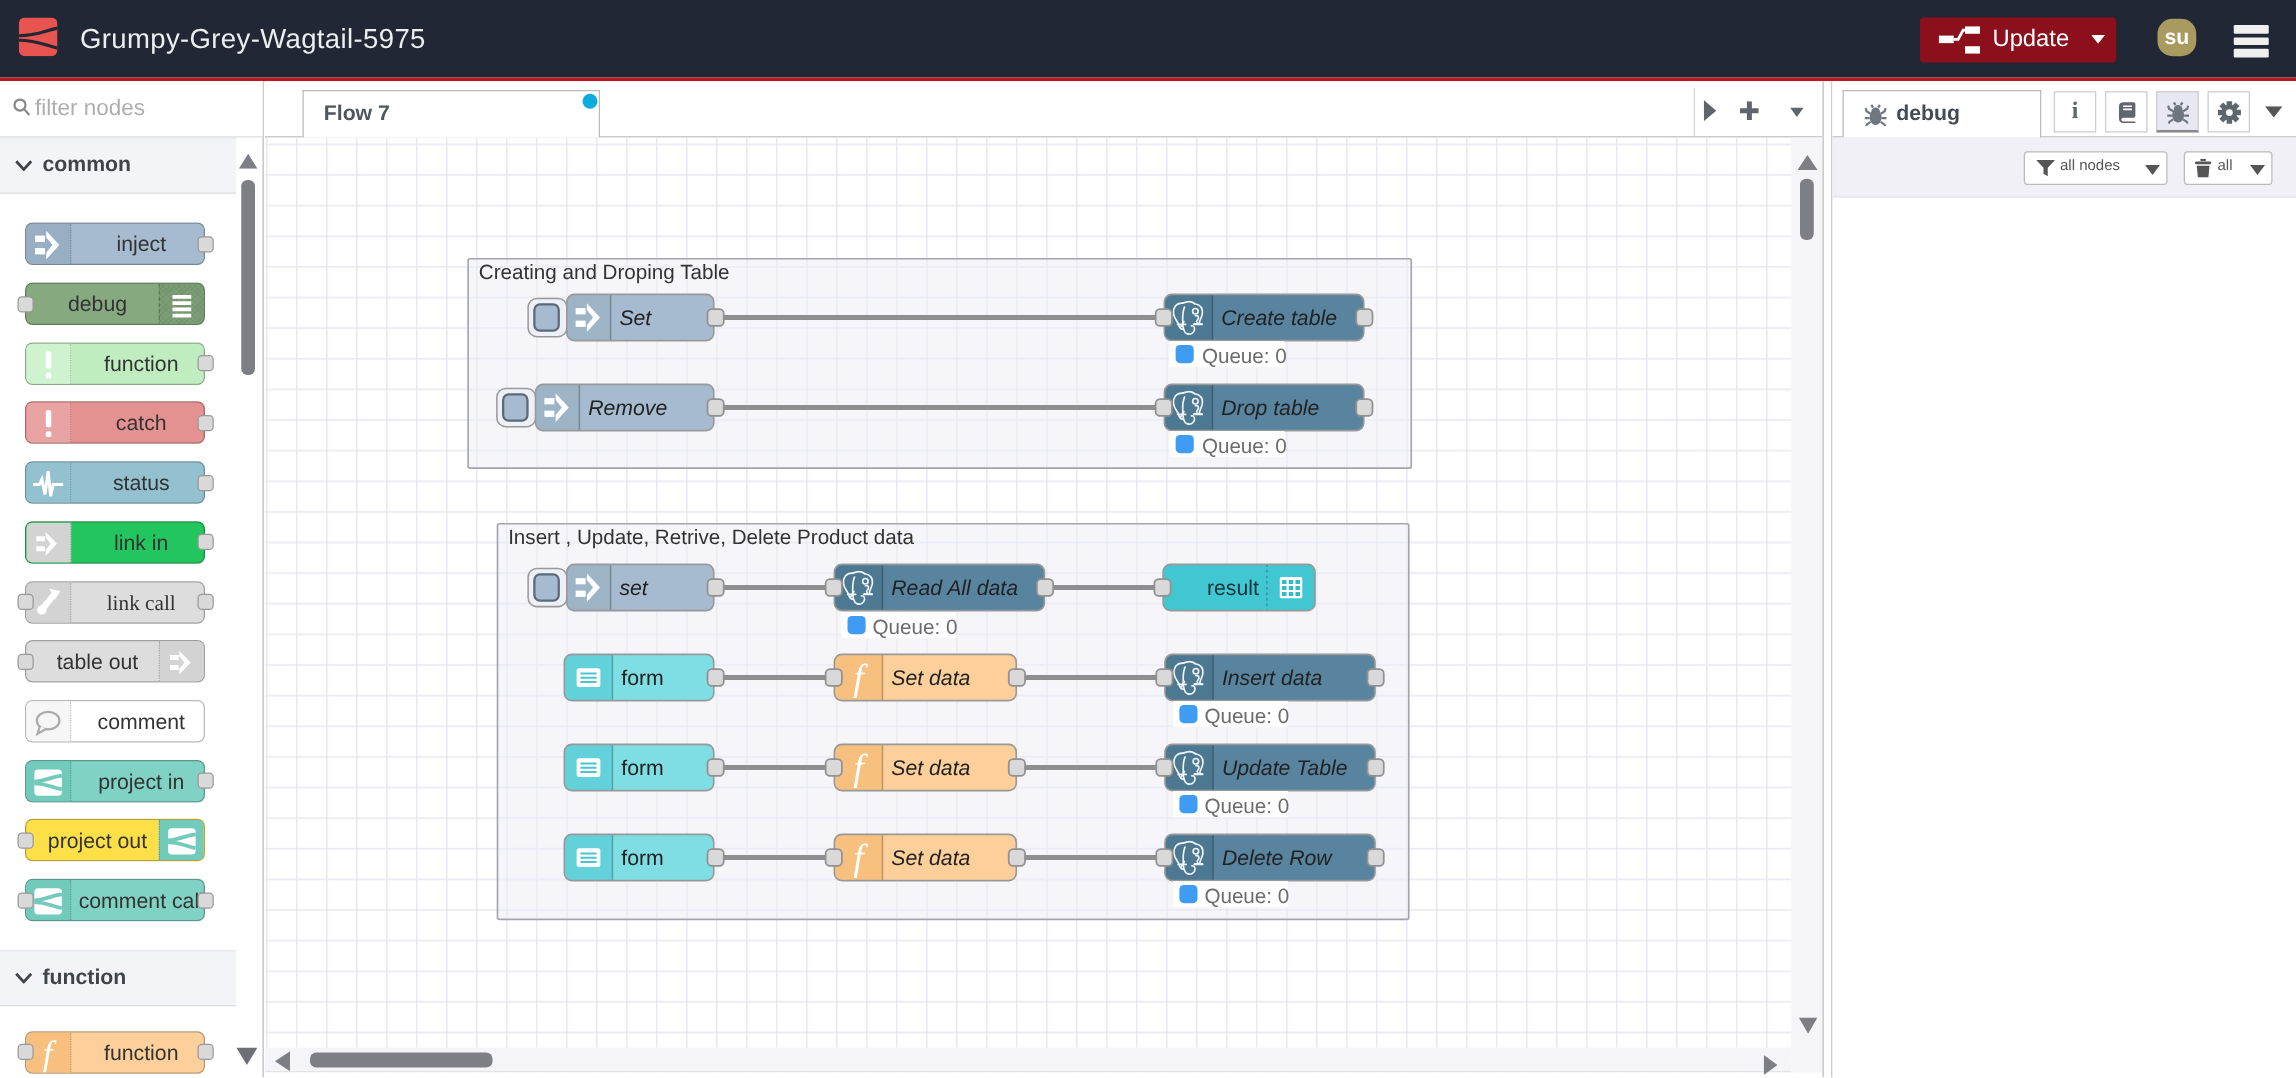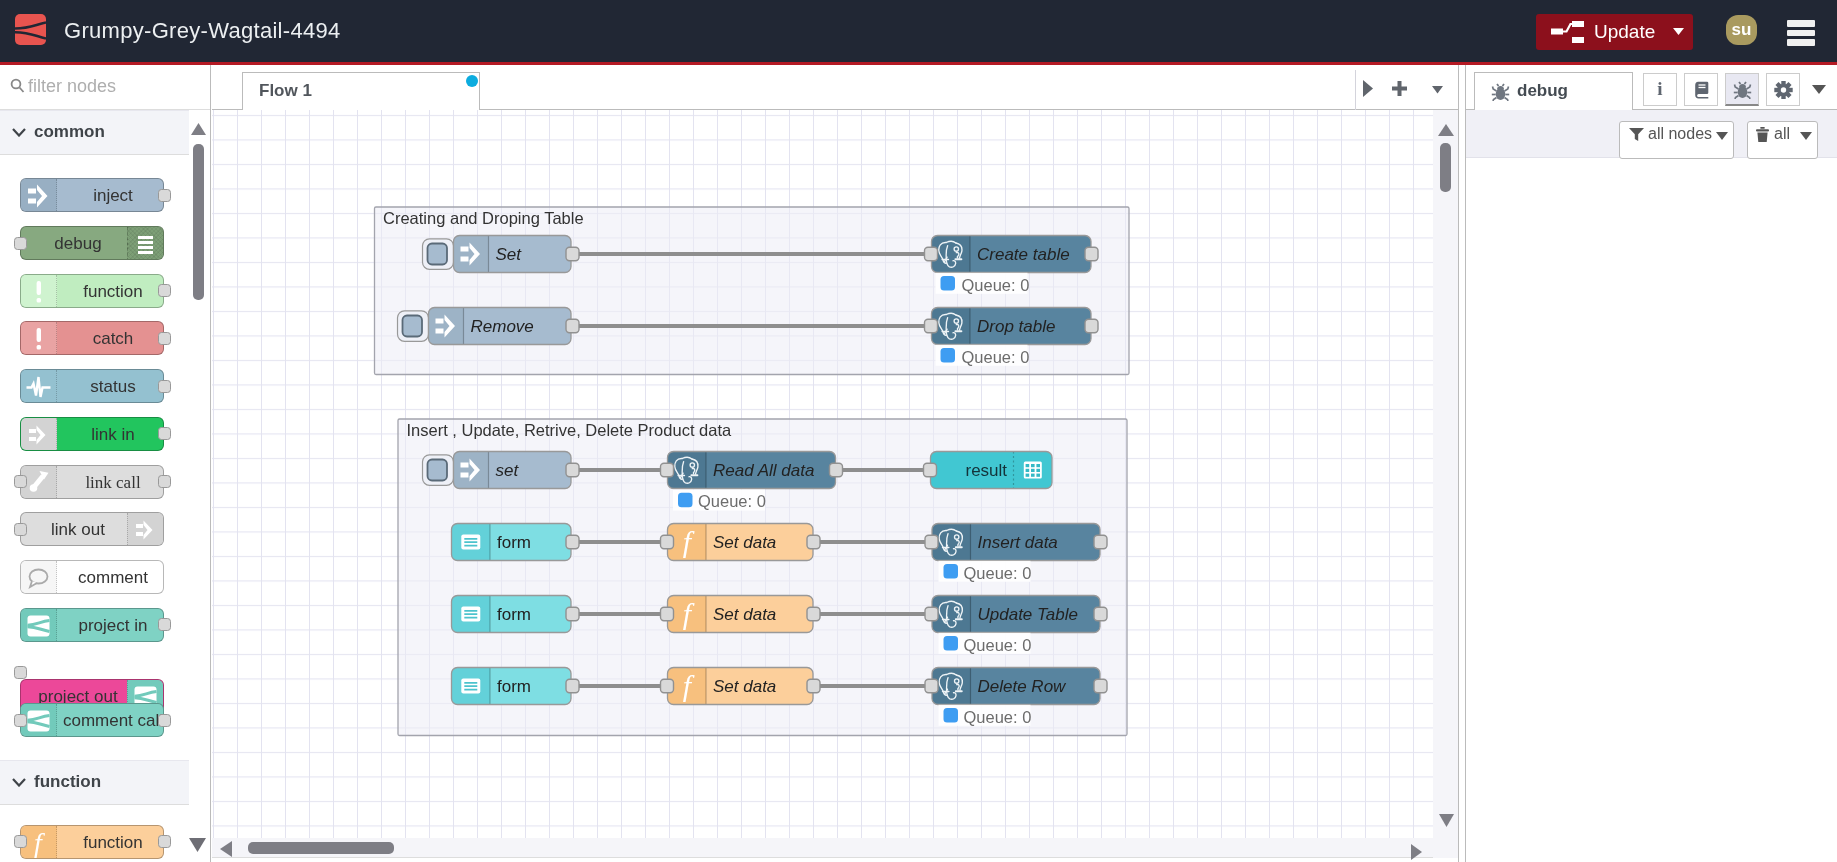--- a/index.html
+++ b/index.html
@@ -35,35 +35,35 @@
   
   .sbthumb{background:#7e7e85;border-radius:5px;}
   
   #sepbar{left:1458px;top:65px;width:8px;height:797px;background:#fff;border-left:1px solid #bbb;border-right:1px solid #bbb;box-sizing:border-box;}
   #sidebar{left:1466px;top:65px;width:371px;height:797px;background:#fff;}
   #sbtabs{position:absolute;left:0;top:0;width:371px;height:45px;background:#fff;}
   #sbtabs .bline{position:absolute;left:0;bottom:0;width:100%;height:1px;background:#bbb;}
   #debugtab{position:absolute;left:8px;top:7px;width:159px;height:38px;background:#fff;border:1px solid #bbb;border-bottom:none;box-sizing:border-box;z-index:3;}
   .sbbtn{position:absolute;top:8px;width:34px;height:33px;background:#fff;border:1px solid #ccc;box-sizing:border-box;}
   #filterrow2{position:absolute;left:0;top:45px;width:371px;height:48px;background:#f0f0f6;border-bottom:1px solid #e2e2ea;box-sizing:border-box;}
-  .fbtn{position:absolute;top:11px;height:38px;background:#fff;border:1px solid #bbb;border-radius:3px;box-sizing:border-box;color:#555;font-size:16px;}
+  .fbtn{position:absolute;top:11px;height:27px;background:#fff;border:1px solid #bbb;border-radius:3px;box-sizing:border-box;color:#555;font-size:12px;}
 </style>
 </head>
 <body>
 <div id="app">
 
   <div id="header" class="abs"></div>
   <div class="abs" style="left:15px;top:14px;width:31px;height:31px;">
     <svg width="31" height="31" viewBox="0 0 31 31">
       <rect x="0" y="0" width="31" height="31" rx="5" fill="#e8544f"></rect>
       <path d="M31,8.5 C20,10.8 15,14.4 0,14.6" fill="none" stroke="#212734" stroke-width="2.5"></path>
       <path d="M31,24.5 C20,21.9 15,18.4 0,18.2" fill="none" stroke="#212734" stroke-width="2.5"></path>
     </svg>
   </div>
-  <div id="title" class="abs">Grumpy-Grey-Wagtail-4494</div>
+  <div id="title" class="abs">Grumpy-Grey-Wagtail-5975</div>
   <div id="deploy" class="abs">
     <svg class="abs" style="left:15px;top:7px" width="34" height="22" viewBox="0 0 34 22">
       <rect x="0" y="7.5" width="12" height="6" fill="#fff"></rect>
       <rect x="21" y="0" width="12" height="6" fill="#fff"></rect>
       <rect x="21" y="16" width="12" height="6" fill="#fff"></rect>
       <path d="M12,10.5 L15.5,10.5 L19.5,3 L21,3" stroke="#fff" stroke-width="2.2" fill="none"></path>
     </svg>
     <span class="dtext">Update</span>
     <svg class="abs" style="left:137px;top:13.5px" width="11" height="7" viewBox="0 0 11 7">
         <polygon points="0,0 11,0 5.5,7" fill="#fff"></polygon>
@@ -149,40 +149,40 @@
         <span class="plabel" style="left:40px;width:104px;font-family:Liberation Serif, serif;">link call</span>
       </div>
       <div class="pport abs" style="left:13.5px;top:410.0px;"></div>
       <div class="pport abs" style="left:157.5px;top:410.0px;"></div>
     <div class="pnode abs" style="top:447.2px;background:#dddddd;">
         <span class="istrip right" style="background:#d3d3d3;border-left:1px dotted rgba(0,0,0,0.20);"><svg width="35" height="34" viewBox="0 0 35 34">
             <rect x="8" y="11" width="7" height="4" fill="#fff"></rect>
             <rect x="8" y="19" width="7" height="4" fill="#fff"></rect>
             <polygon points="15.5,7.5 24.5,17 15.5,26.5 15.5,22 19.5,17 15.5,12" fill="#fff"></polygon>
           </svg></span>
-        <span class="plabel" style="left:4px;width:106px;">link out</span>
+        <span class="plabel" style="left:4px;width:106px;">table out</span>
       </div>
       <div class="pport abs" style="left:13.5px;top:457.7px;"></div>
     <div class="pnode abs" style="top:494.9px;background:#ffffff;">
         <span class="istrip left" style="background:#f6f6f6;border-right:1px dotted rgba(0,0,0,0.20);"><svg width="35" height="34" viewBox="0 0 35 34">
             <ellipse cx="17.5" cy="15.5" rx="9" ry="7" fill="none" stroke="#aaa" stroke-width="1.8"></ellipse>
             <path d="M11,20 L9,26 L16,22" fill="#fff" stroke="#aaa" stroke-width="1.8"></path>
           </svg></span>
         <span class="plabel" style="left:40px;width:104px;">comment</span>
       </div>
     <div class="pnode abs" style="top:542.6px;background:#7fd2c4;">
         <span class="istrip left" style="background:#72cabb;border-right:1px dotted rgba(0,0,0,0.20);"><svg width="35" height="34" viewBox="0 0 35 34">
             <rect x="6.5" y="6.5" width="22" height="21" rx="3" fill="#fff"></rect>
             <path d="M28.5,11.5 C19,12.5 16,16 6.5,16.2" fill="none" stroke="#72cabb" stroke-width="3"></path>
             <path d="M28.5,22.5 C19,20.5 16,18 6.5,17.8" fill="none" stroke="#72cabb" stroke-width="3"></path>
           </svg></span>
         <span class="plabel" style="left:40px;width:104px;">project in</span>
       </div>
       <div class="pport abs" style="left:157.5px;top:553.1px;"></div>
-    <div class="pnode abs" style="top:590.3px;background:#ec4899;margin-top:24px;">
+    <div class="pnode abs" style="top:590.3px;background:#fde047;">
         <span class="istrip right" style="background:#72cabb;border-left:1px dotted rgba(0,0,0,0.20);"><svg width="35" height="34" viewBox="0 0 35 34">
             <rect x="6.5" y="6.5" width="22" height="21" rx="3" fill="#fff"></rect>
             <path d="M28.5,11.5 C19,12.5 16,16 6.5,16.2" fill="none" stroke="#72cabb" stroke-width="3"></path>
             <path d="M28.5,22.5 C19,20.5 16,18 6.5,17.8" fill="none" stroke="#72cabb" stroke-width="3"></path>
           </svg></span>
         <span class="plabel" style="left:4px;width:106px;">project out</span>
       </div>
       <div class="pport abs" style="left:13.5px;top:600.8px;"></div>
     <div class="pnode abs" style="top:638.0px;background:#7fd2c4;">
         <span class="istrip left" style="background:#72cabb;border-right:1px dotted rgba(0,0,0,0.20);"><svg width="35" height="34" viewBox="0 0 35 34">
@@ -206,21 +206,21 @@
           </svg></span>
         <span class="plabel" style="left:40px;width:104px;">function</span>
       </div>
       <div class="pport abs" style="left:13.5px;top:770.0px;"></div>
       <div class="pport abs" style="left:157.5px;top:770.0px;"></div>
   </div>
 
   <div id="tabbar" class="abs">
     <div class="bline"></div>
     <div id="flowtab">
-        <span class="tlabel">Flow 1</span>
+        <span class="tlabel">Flow 7</span>
       </div>
     <div id="bluedot"></div>
     <div class="abs" style="left:1143px;top:5px;width:1px;height:40px;background:#d4d4dc;"></div>
     <svg class="abs" style="left:1150.5px;top:15px;z-index:4" width="10" height="17" viewBox="0 0 10 17">
         <polygon points="0,0 10,8.5 0,17" fill="#60656c"></polygon>
       </svg>
     <svg class="abs" style="left:1180px;top:16px;z-index:4" width="15" height="15" viewBox="0 0 15 15">
         <path d="M7.5,0 V15 M0,7.5 H15" stroke="#60656c" stroke-width="4"></path>
       </svg>
     <svg class="abs" style="left:1219.5px;top:21px;z-index:4" width="11" height="7.5" viewBox="0 0 11 7.5">

